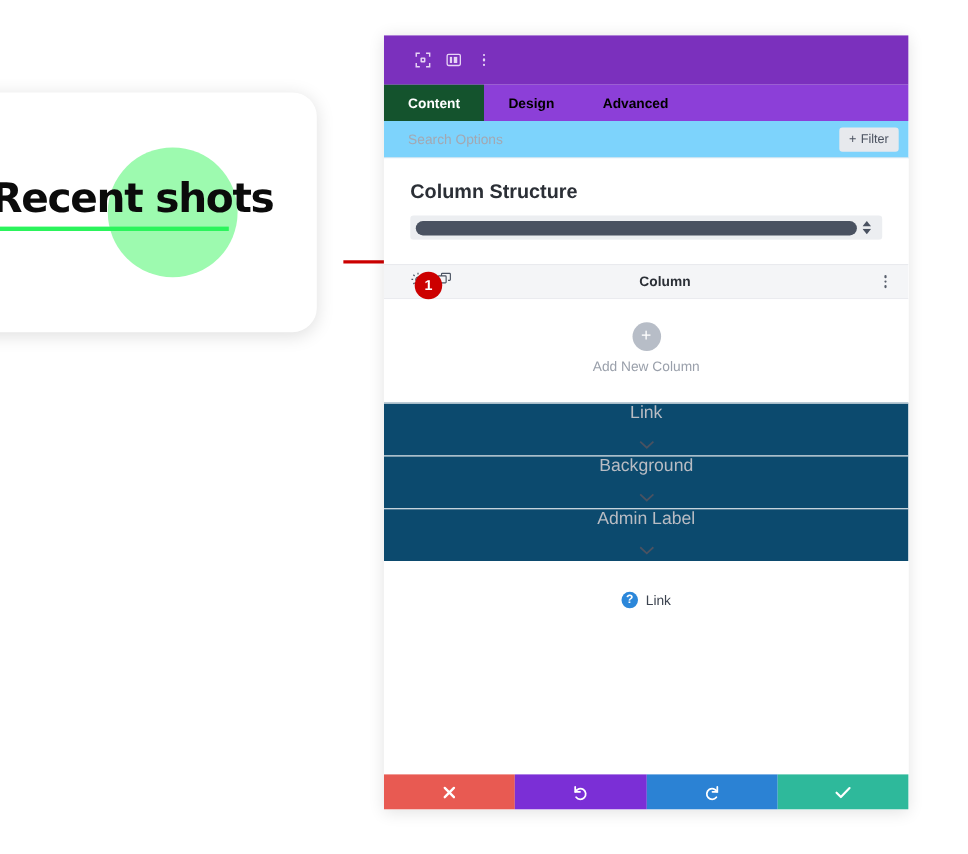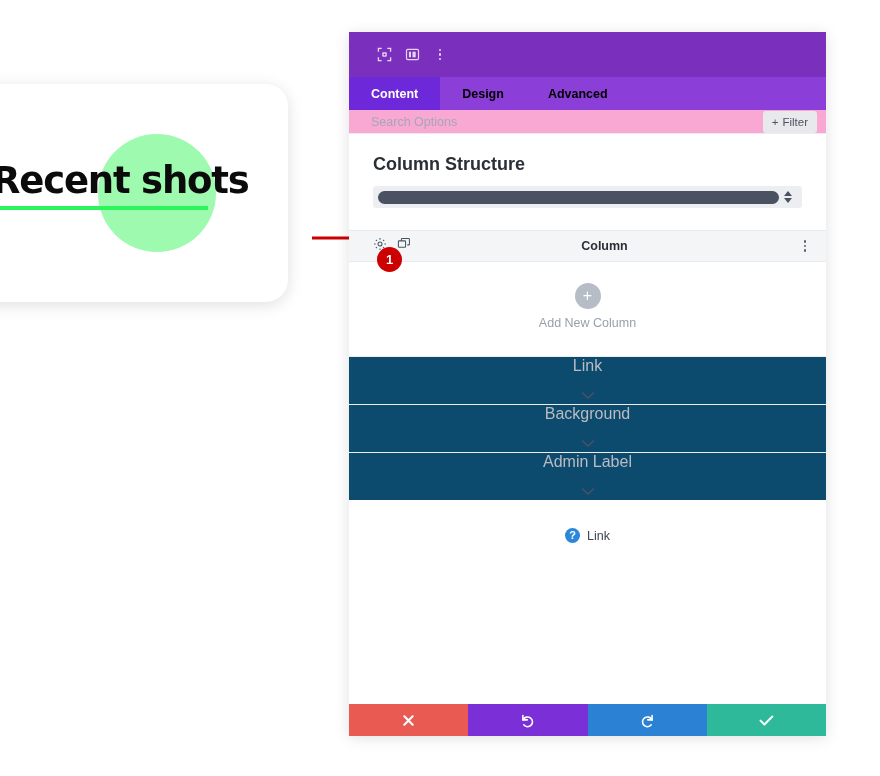--- a/index.html
+++ b/index.html
@@ -143,28 +143,28 @@
   .tab {
     padding: 0 22px;
     display: flex;
     align-items: center;
     font-size: 12.5px;
     font-weight: bold;
     color: #000000;
     cursor: pointer;
   }
   .tab.active {
-    background: #6d28d9;
+    background: #14532d;
     color: #ffffff;
   }
 
   
   #search-bar {
-    height: 24px;
-    background: #f9a8d4;
+    height: 34px;
+    background: #7dd3fc;
     border-bottom: 1px solid #ececef;
     display: flex;
     align-items: center;
     padding: 0 9px 0 22px;
     flex: 0 0 auto;
   }
   #search-input {
     flex: 1;
     border: none;
     background: transparent;

